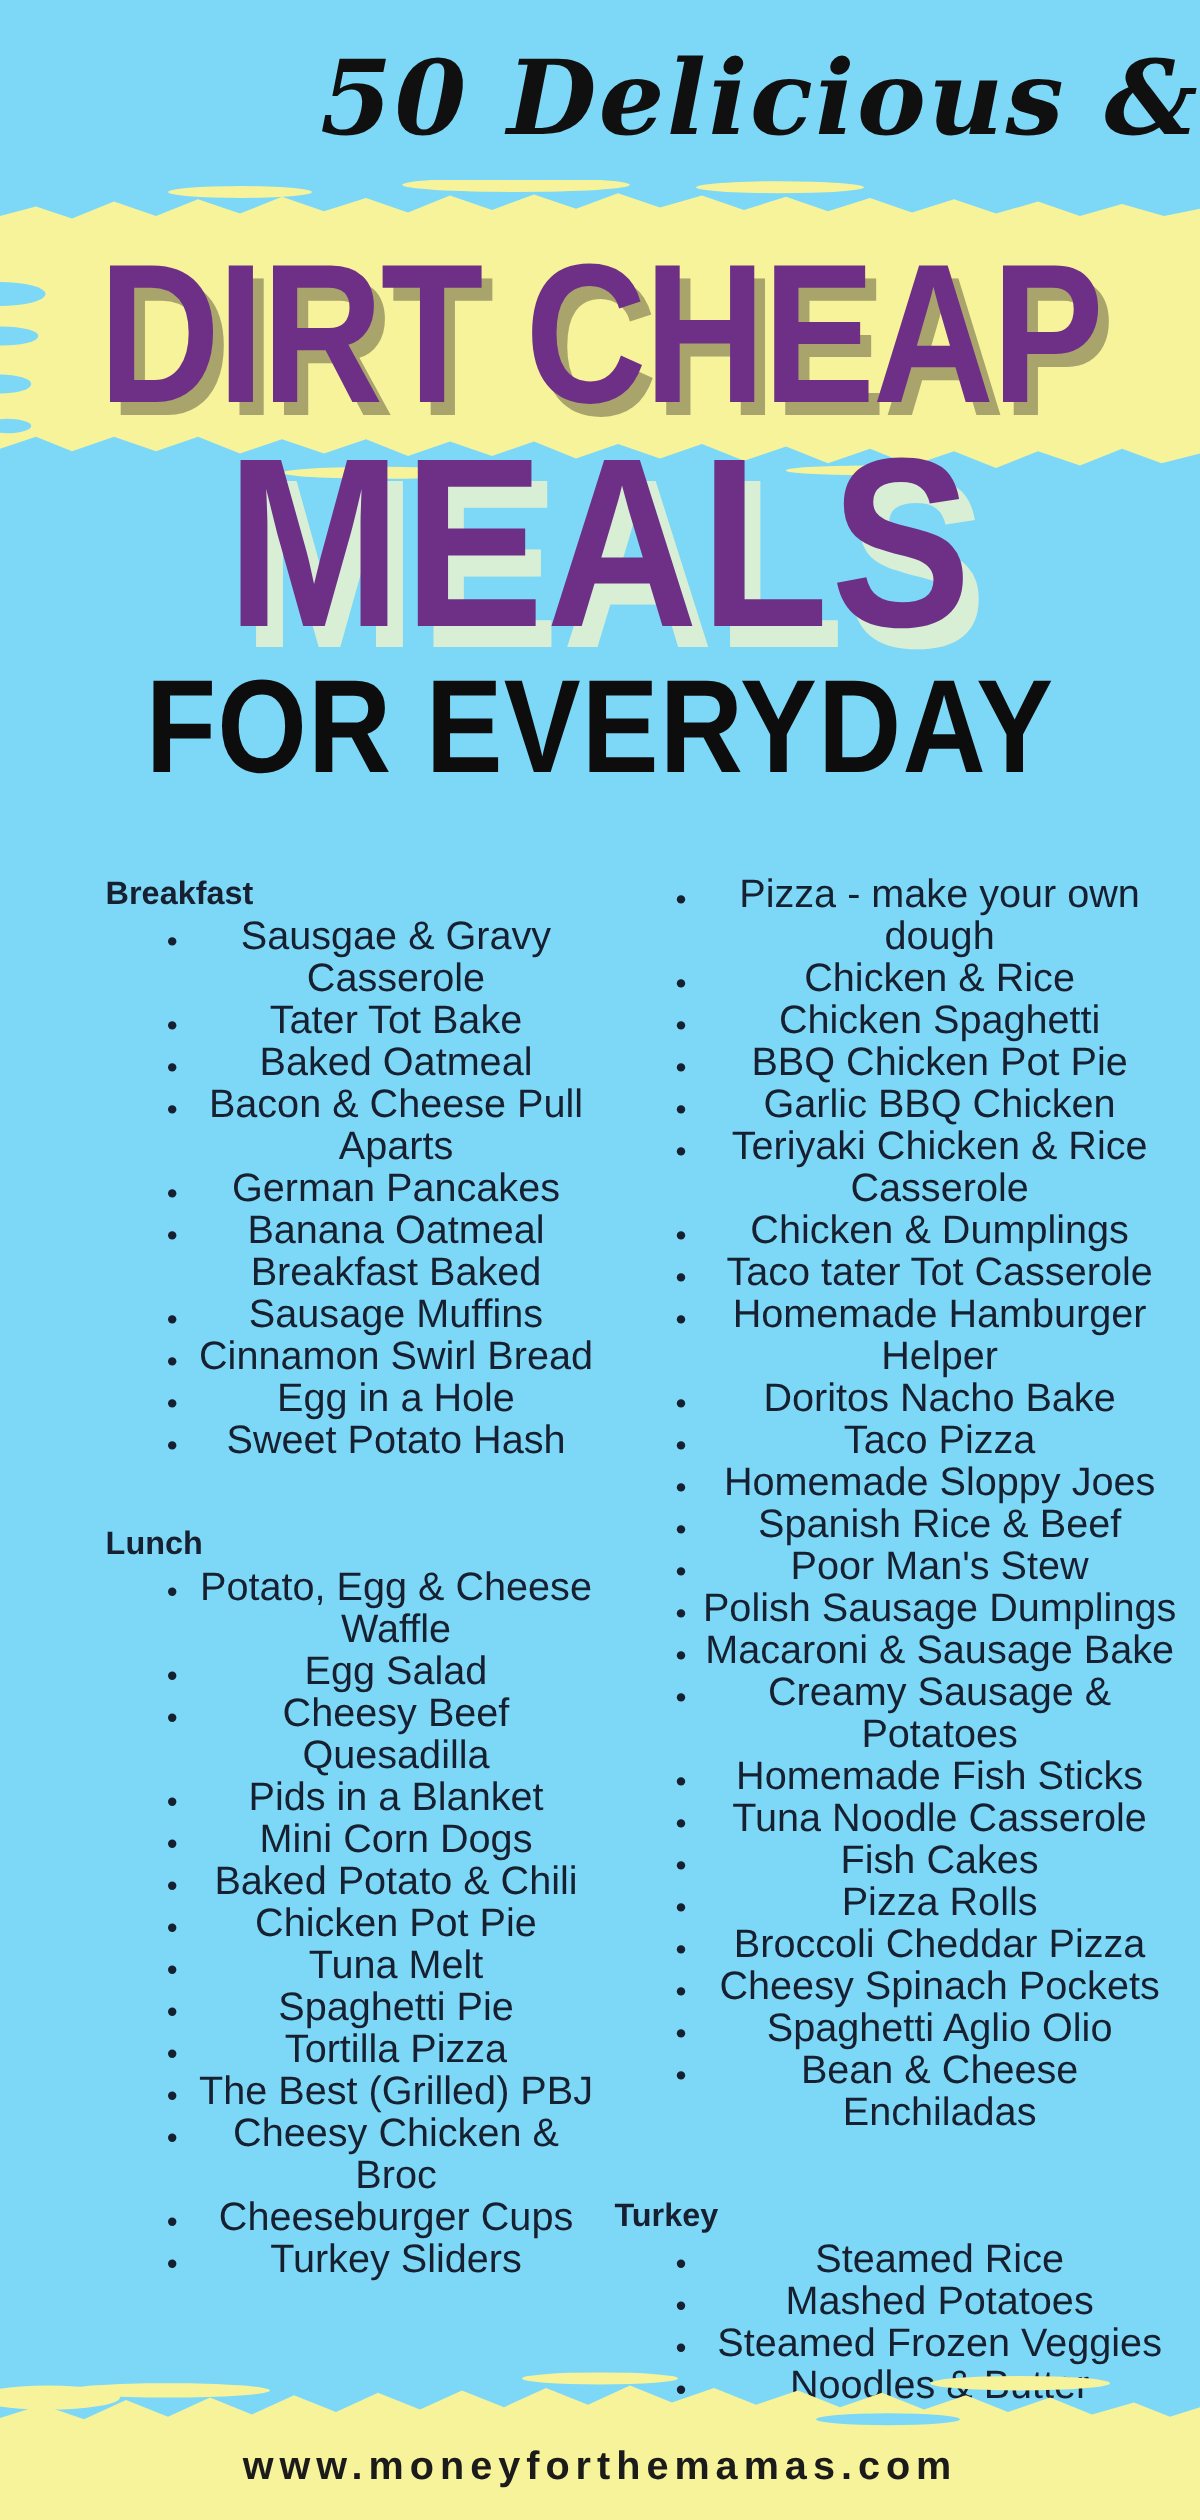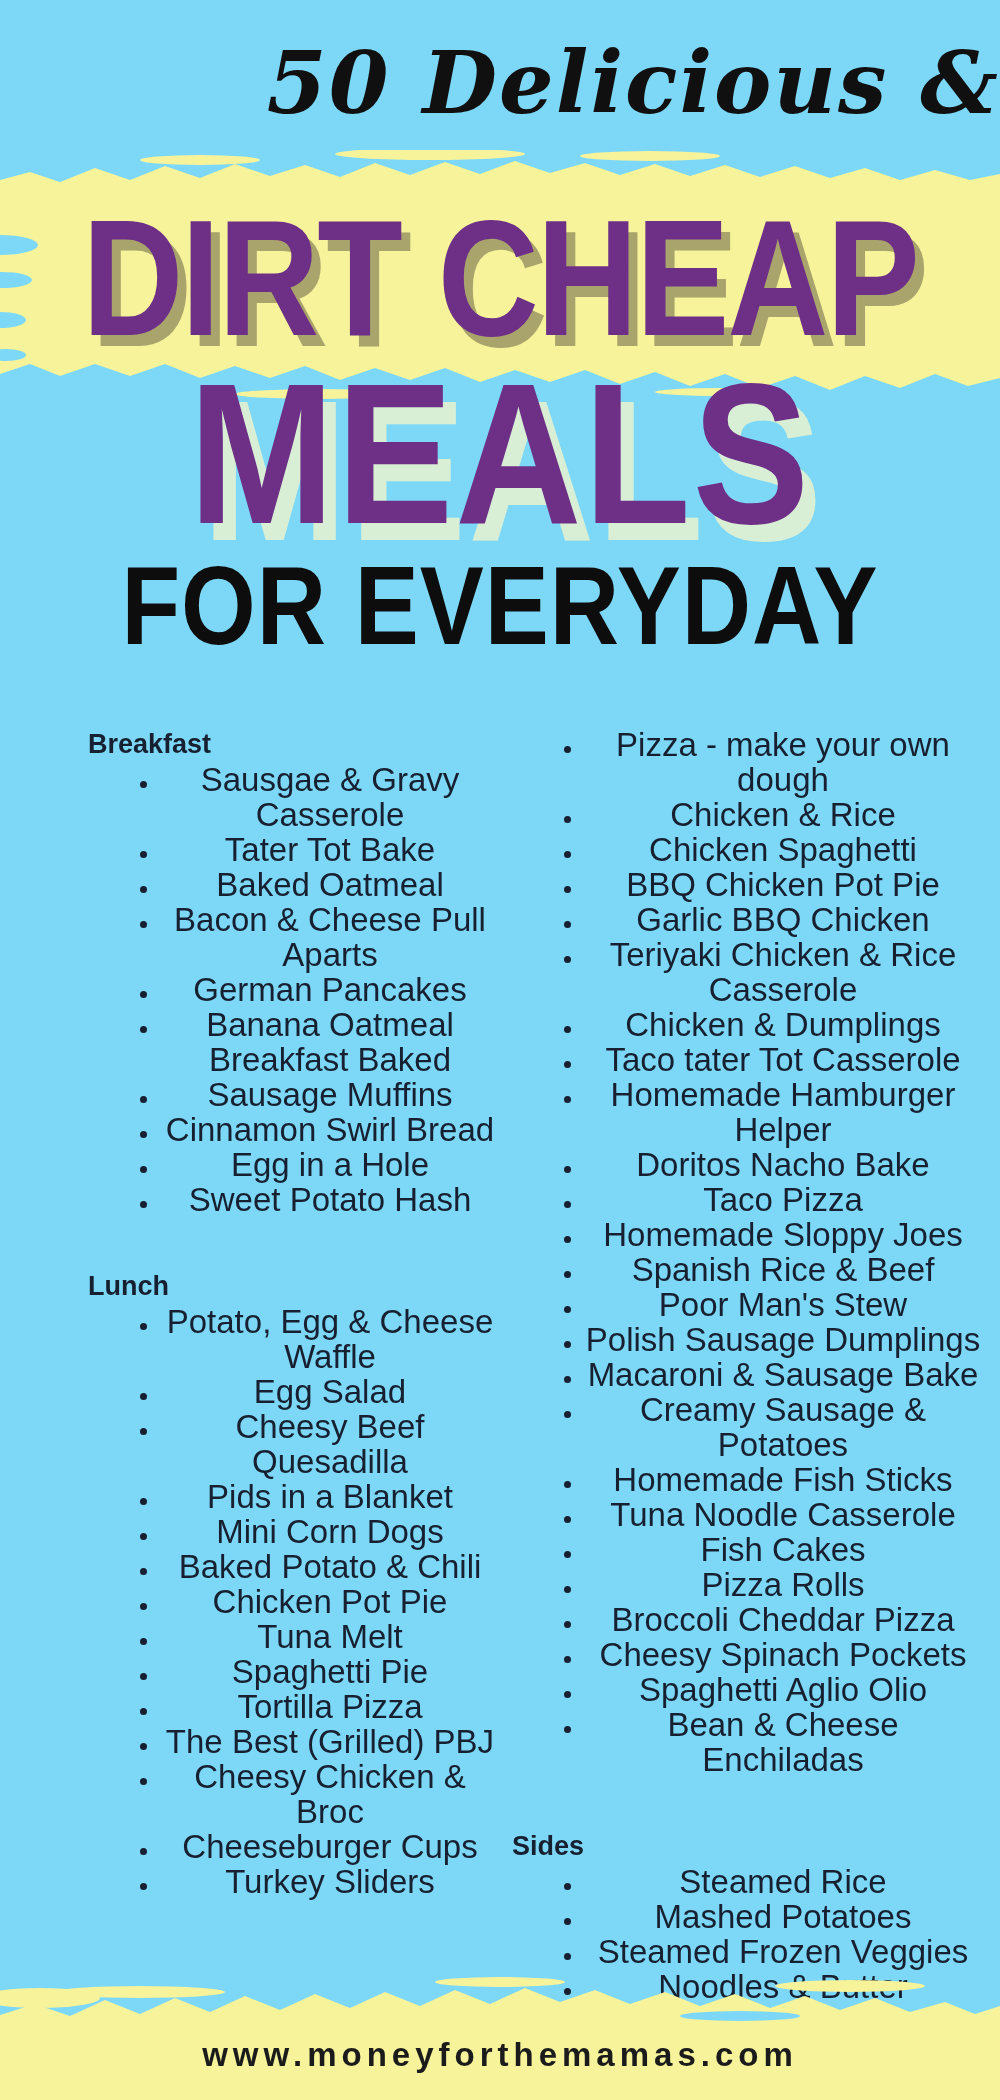--- a/index.html
+++ b/index.html
@@ -159,21 +159,21 @@
           <li>Tuna Noodle Casserole</li>
           <li>Fish Cakes</li>
           <li>Pizza Rolls</li>
           <li>Broccoli Cheddar Pizza</li>
           <li>Cheesy Spinach Pockets</li>
           <li>Spaghetti Aglio Olio</li>
           <li>Bean &amp; Cheese Enchiladas</li>
         </ul>
       </section>
       <section class="section">
-        <h2>Sides</h2>
+        <h2>Turkey</h2>
         <ul>
           <li>Steamed Rice</li>
           <li>Mashed Potatoes</li>
           <li>Steamed Frozen Veggies</li>
           <li>Noodles &amp; Butter</li>
           <li>Roasted Veggies</li>
         </ul>
       </section>
     </div>
 

